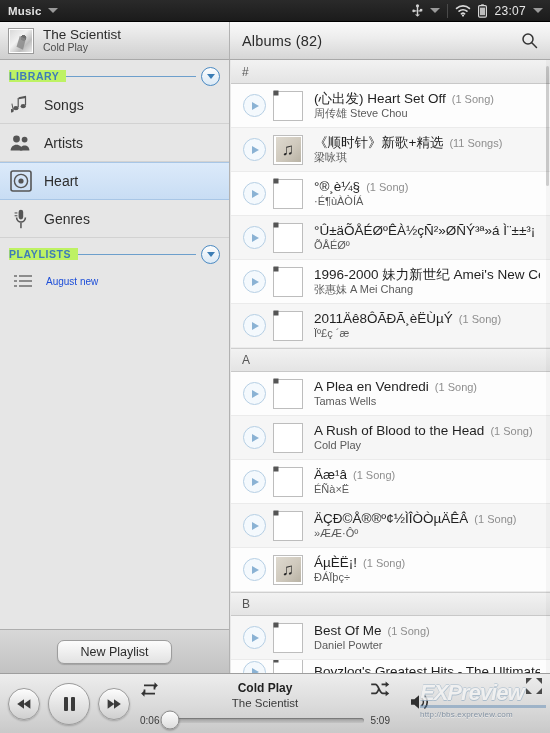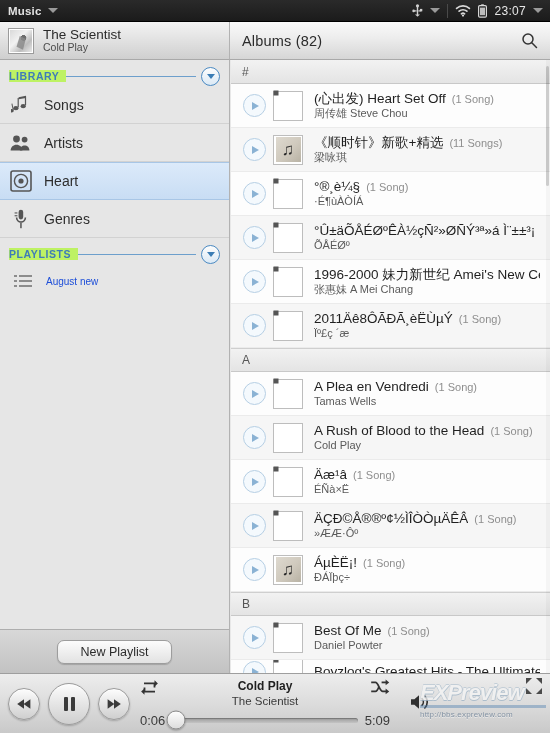--- a/index.html
+++ b/index.html
@@ -224,21 +224,21 @@
   }
   .crow1{display:flex;align-items:center;width:100%;justify-content:center;gap:0;position:relative;}
   .repeat,.shuffle{
     position:absolute;top:0;cursor:pointer;color:#3a3a3a;line-height:0;
   }
   .repeat{left:6px;}
   .shuffle{right:6px;}
   .now-t{font-size:12px;font-weight:bold;color:#1f1f1f;line-height:1.25;}
   .now-s{font-size:11.5px;color:#3b3b3b;line-height:1.25;}
   .crow2{display:flex;align-items:center;width:100%;gap:7px;margin-top:4px;padding:0 6px;box-sizing:border-box;}
-  .time{font-size:13px;color:#3a3a3a;flex:0 0 auto;text-align:right;}
+  .time{font-size:10px;color:#3a3a3a;flex:0 0 auto;text-align:right;}
   .track{
     flex:1;height:5px;border-radius:3px;position:relative;
     background:linear-gradient(#9a9a9a,#c4c4c4);
     box-shadow:inset 0 1px 1px rgba(0,0,0,.25);
   }
   .knob{
     position:absolute;left:2%;top:50%;transform:translate(-50%,-50%);
     width:17px;height:17px;border-radius:50%;
     background:linear-gradient(#fdfdfd,#dcdcdc);
     border:1px solid #8d8d8d;box-shadow:0 1px 2px rgba(0,0,0,.3);

